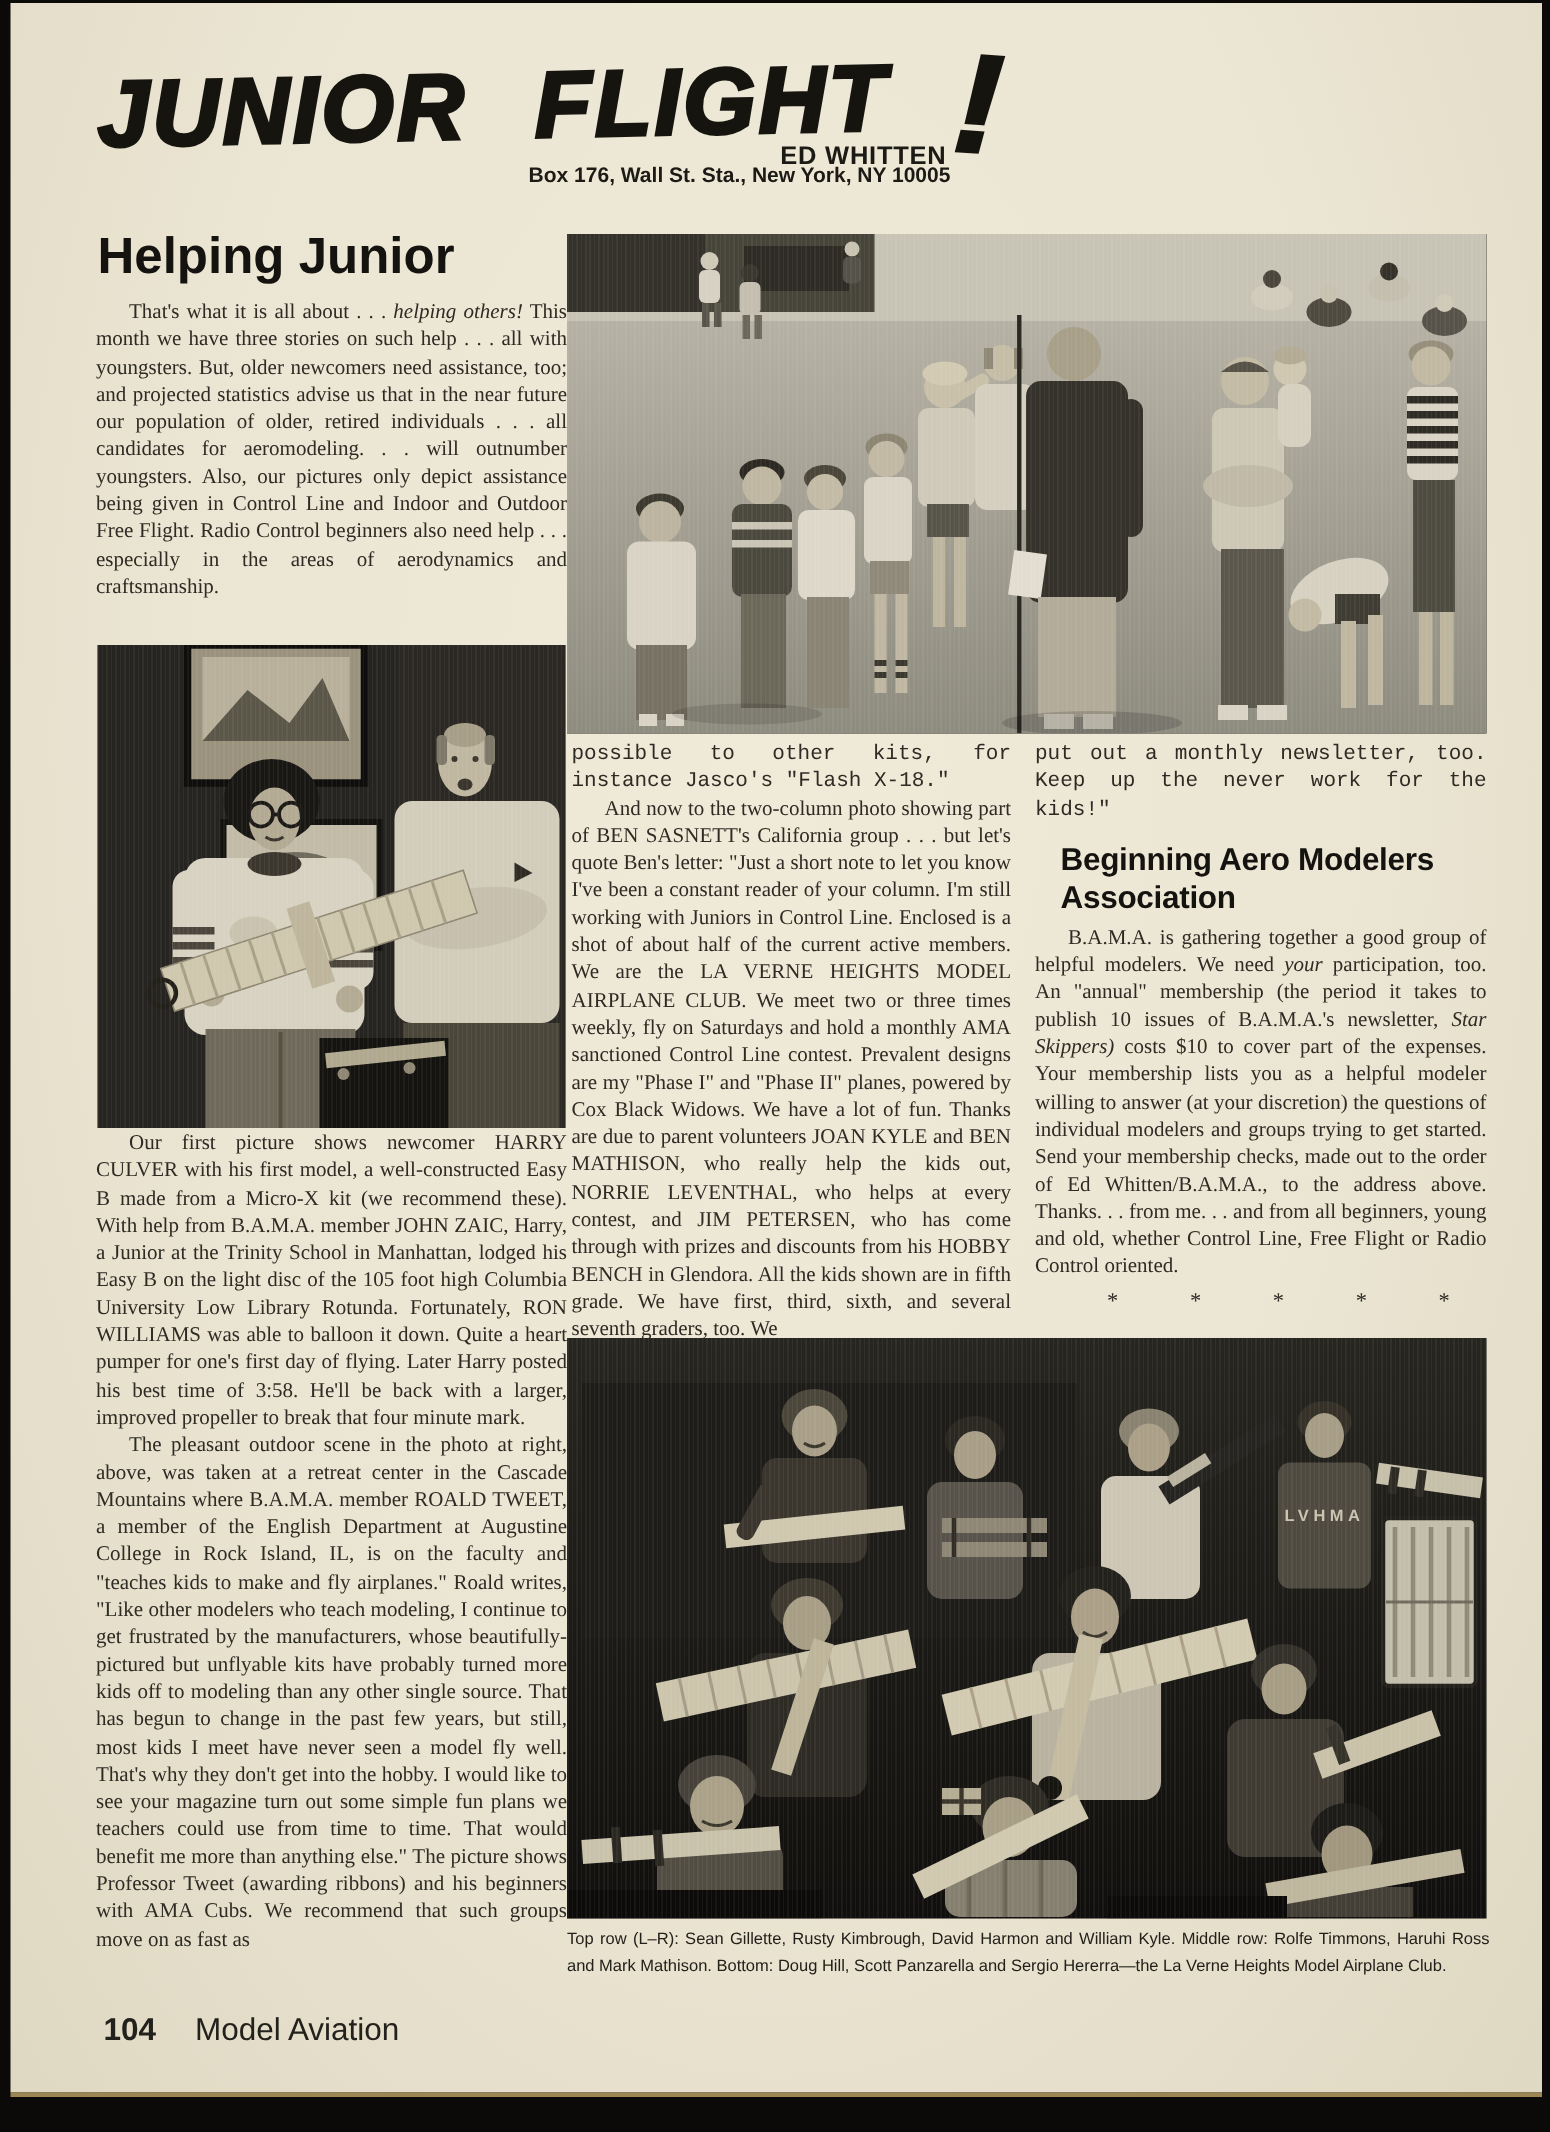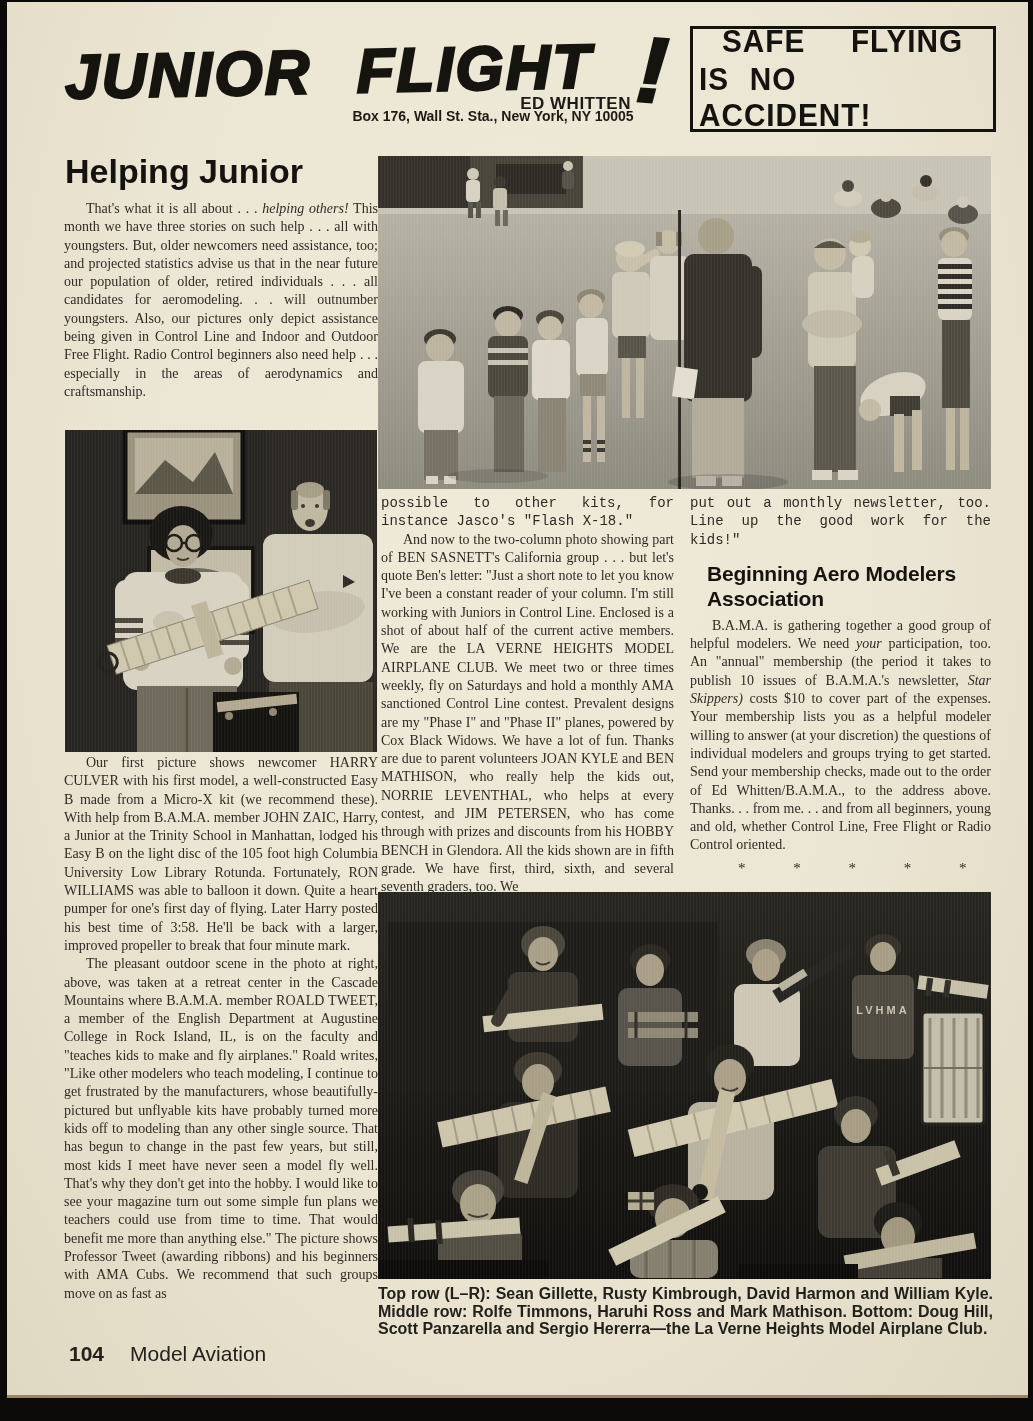--- a/index.html
+++ b/index.html
@@ -44,40 +44,36 @@
 
   
   .photo{position:absolute;overflow:hidden;background:#23211d;}
   .photo svg{display:block;}
   .photo::after{content:"";position:absolute;inset:0;pointer-events:none;
     background:repeating-linear-gradient(90deg, rgba(255,255,255,.05) 0 1px, rgba(0,0,0,0) 1px 3px);}
   .photoL{left:58px;top:428px;width:312px;height:322px;}
   .photoT{left:371px;top:154px;width:613px;height:333px;}
   .photoB{left:371px;top:890px;width:613px;height:387px;}
 
-  .caption{position:absolute;left:371px;top:1283px;width:615px;margin:0;font-size:16px;
-           line-height:17.6px;font-weight:bold;color:#22201b;text-align:justify;}
+  .caption{position:absolute;left:371px;top:1283px;width:615px;margin:0;font-size:11px;
+           line-height:17.6px;font-weight:normal;color:#22201b;text-align:justify;}
   .footer{position:absolute;left:62px;top:1340px;font-size:21px;color:#23211c;}
   .pn{font-weight:bold;margin-right:26px;}
 </style>
 </head>
 <body>
 
 <div class="canvas">
   <div class="page">
 
     <div class="title">JUNIOR FLIGHT</div>
     <div class="bang">!</div>
     <div class="byline">ED WHITTEN</div>
     <div class="address">Box 176, Wall St. Sta., New York, NY 10005</div>
 
-    <div class="safety">
-      <div class="s1">SAFE FLYING</div>
-      <div class="s2">IS NO ACCIDENT!</div>
-    </div>
 
     <h2 class="lh">Helping Junior</h2>
 
     <div class="col p1">
       <p class="indent"><span>That's what it is all about . . . </span><em>helping others!</em><span> This month we have three stories on such help . . . all with youngsters. But, older newcomers need assistance, too; and projected statistics advise us that in the near future our population of older, retired individuals . . . all candidates for aeromodeling. . . will outnumber youngsters. Also, our pictures only depict assistance being given in Control Line and Indoor and Outdoor Free Flight. Radio Control beginners also need help . . . especially in the areas of aerodynamics and craftsmanship.</span></p>
     </div>
 
     <div class="photo photoL">
       <svg width="312" height="322" viewBox="0 0 312 322">
         <rect x="0" y="0" width="312" height="322" fill="#262420"></rect>
@@ -290,21 +286,21 @@
         <ellipse cx="120" cy="320" rx="50" ry="7" fill="rgba(0,0,0,.12)"></ellipse>
       </svg>
     </div>
 
     <div class="col colM">
       <p class="noindent">possible to other kits, for instance Jasco's "Flash X-18."</p>
       <p class="indent">And now to the two-column photo showing part of BEN SASNETT's California group . . . but let's quote Ben's letter: "Just a short note to let you know I've been a constant reader of your column. I'm still working with Juniors in Control Line. Enclosed is a shot of about half of the current active members. We are the LA VERNE HEIGHTS MODEL AIRPLANE CLUB. We meet two or three times weekly, fly on Saturdays and hold a monthly AMA sanctioned Control Line contest. Prevalent designs are my "Phase I" and "Phase II" planes, powered by Cox Black Widows. We have a lot of fun. Thanks are due to parent volunteers JOAN KYLE and BEN MATHISON, who really help the kids out, NORRIE LEVENTHAL, who helps at every contest, and JIM PETERSEN, who has come through with prizes and discounts from his HOBBY BENCH in Glendora. All the kids shown are in fifth grade. We have first, third, sixth, and several seventh graders, too. We</p>
     </div>
 
     <div class="col colR">
-      <p class="noindent">put out a monthly newsletter, too. Line up the good work for the kids!"</p>
+      <p class="noindent">put out a monthly newsletter, too. Keep up the never work for the kids!"</p>
       <h3>Beginning Aero Modelers Association</h3>
       <p class="indent"><span>B.A.M.A. is gathering together a good group of helpful modelers. We need </span><em>your</em><span> participation, too. An "annual" membership (the period it takes to publish 10 issues of B.A.M.A.'s newsletter, </span><em>Star Skippers)</em><span> costs $10 to cover part of the expenses. Your membership lists you as a helpful modeler willing to answer (at your discretion) the questions of individual modelers and groups trying to get started. Send your membership checks, made out to the order of Ed Whitten/B.A.M.A., to the address above. Thanks. . . from me. . . and from all beginners, young and old, whether Control Line, Free Flight or Radio Control oriented.</span></p>
       <div class="stars">* * * * *</div>
     </div>
 
     <div class="photo photoB">
       <svg width="613" height="387" viewBox="0 0 613 387">
         <defs>
           <linearGradient id="dark" x1="0" y1="0" x2="0" y2="1">
             <stop offset="0" stop-color="#27251f"></stop>

